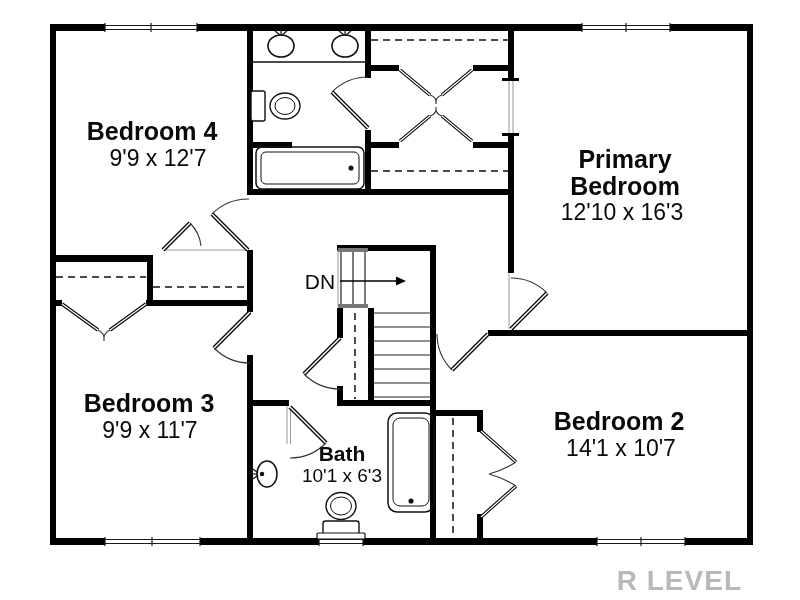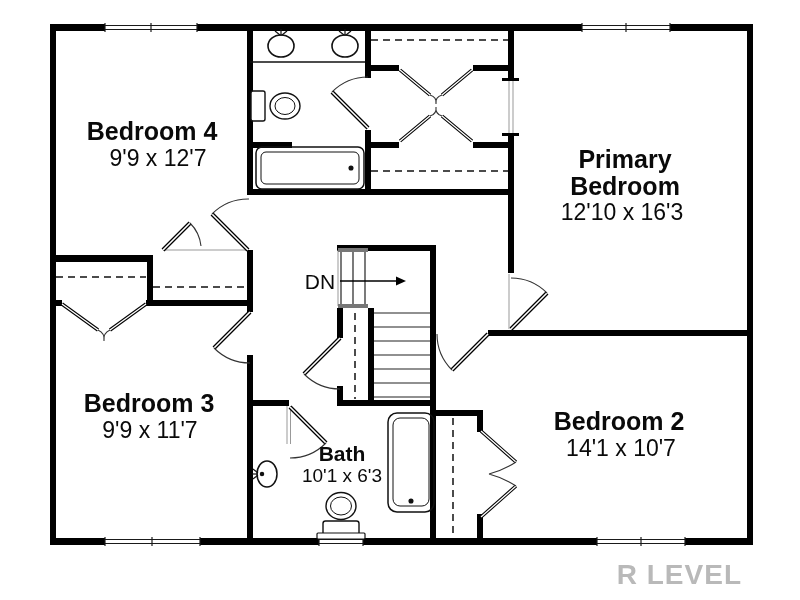--- a/index.html
+++ b/index.html
@@ -7,21 +7,21 @@
     position:relative;width:800px;height:600px;background:#ffffff;overflow:hidden;
     font-family:"Liberation Sans","DejaVu Sans",sans-serif;
   }
   svg text{font-family:"Liberation Sans","DejaVu Sans",sans-serif;fill:#0a0a0a;}
   .room-name{font-weight:bold;}
   .footer{
     position:absolute;top:548px;right:44px;height:36px;
     font-weight:bold;font-size:28px;letter-spacing:1px;white-space:nowrap;
   }
   .footer .ghost{
-    position:absolute;right:14px;top:11px;color:#b9b9b9;z-index:1;
+    position:absolute;right:14px;top:17px;color:#b9b9b9;z-index:1;
   }
   .footer .main-label{
     position:relative;z-index:2;color:#0a0a0a;
     text-shadow:2px 2px 0 #fff,-2px -2px 0 #fff,2px -2px 0 #fff,-2px 2px 0 #fff,0 2px 0 #fff,0 -2px 0 #fff,2px 0 0 #fff,-2px 0 0 #fff;
   }
 </style>
 </head>
 <body>
 
 <div id="app">

